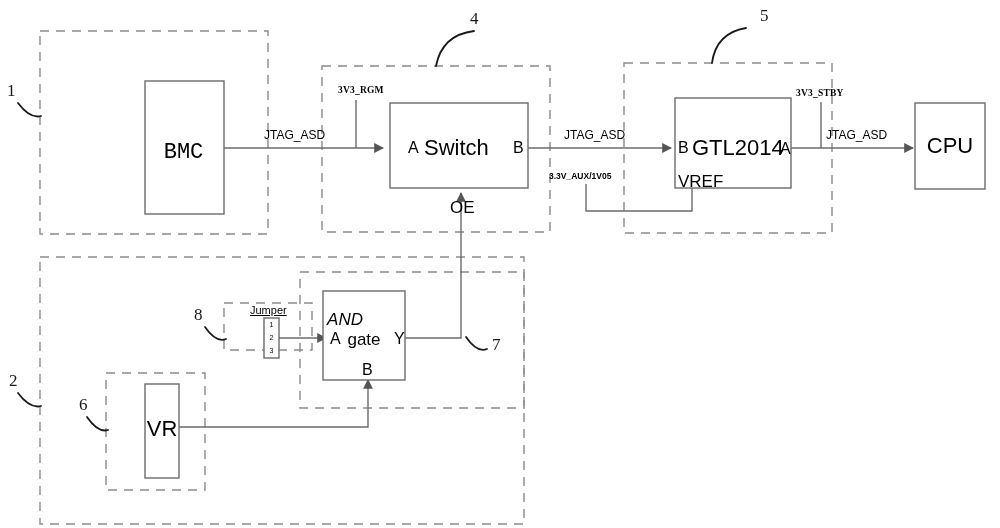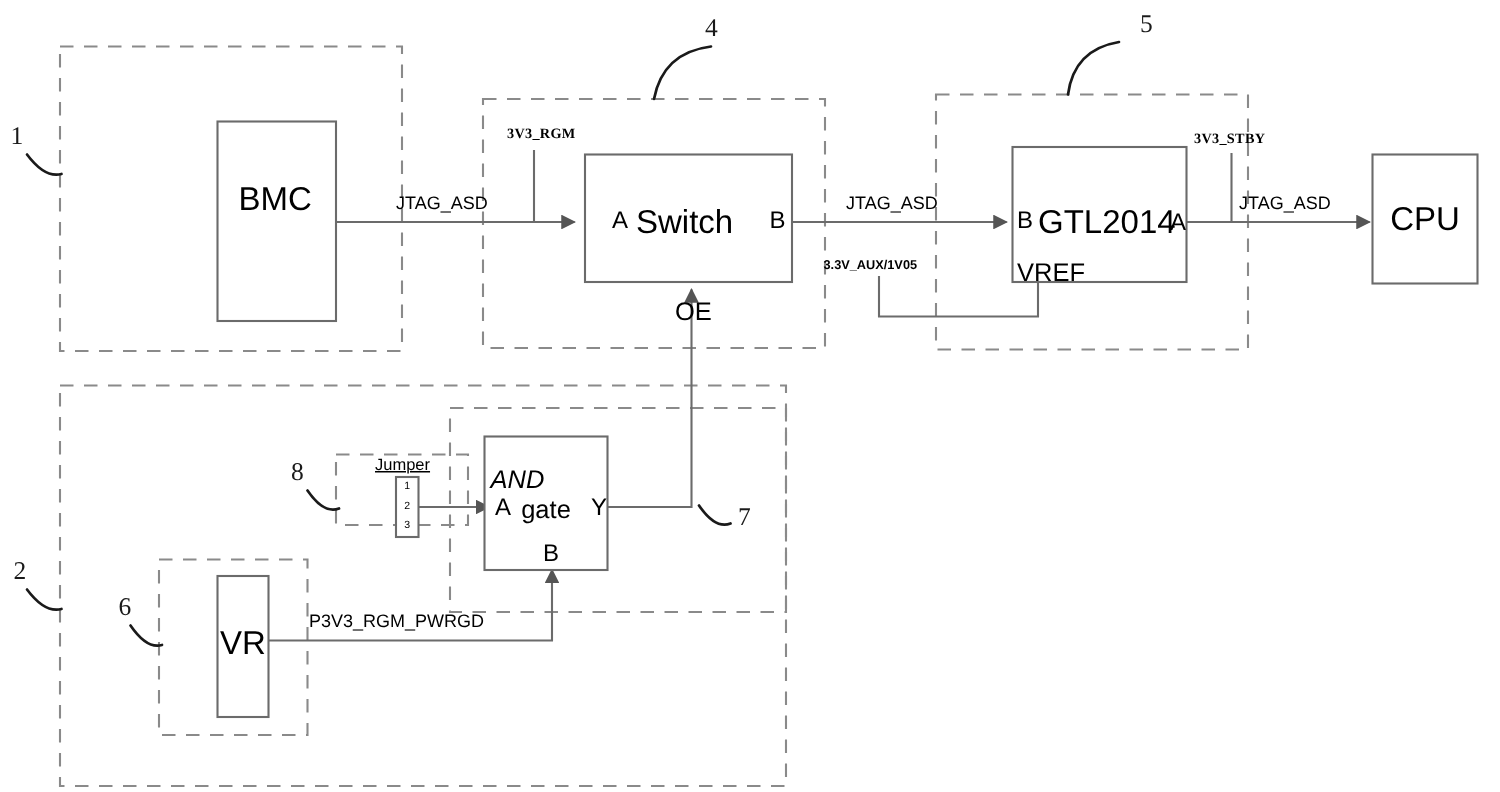--- a/index.html
+++ b/index.html
@@ -138,21 +138,21 @@
       <rect x="145" y="81" width="79" height="133"></rect>
       <rect x="390" y="103" width="138" height="85"></rect>
       <rect x="675" y="98" width="116" height="90"></rect>
       <rect x="915" y="103" width="70" height="86"></rect>
       <rect x="323" y="291" width="82" height="89"></rect>
       <rect x="145" y="384" width="34" height="94"></rect>
       <rect x="264" y="318" width="15" height="40"></rect>
     </g>
   </svg>
 
-  <div class="txt block-label ctr" style="left:145px; top:122px; width:77px;">BMC</div>
+  <div class="txt block-label ctr" style="left:145px; top:142px; width:77px;font-family:Liberation Mono, monospace;">BMC</div>
 
   <div class="txt block-label" style="left:424px; top:137px;">Switch</div>
   <div class="txt pin-label" style="left:408px; top:140px;">A</div>
   <div class="txt pin-label" style="left:513px; top:140px;">B</div>
   <div class="txt block-label-sm" style="left:450px; top:171px;margin-top:28px;">OE</div>
 
   <div class="txt block-label" style="left:692px; top:137px;">GTL2014</div>
   <div class="txt pin-label" style="left:678px; top:140px;">B</div>
   <div class="txt pin-label" style="left:780px; top:141px;">A</div>
   <div class="txt block-label-sm" style="left:678px; top:173px;">VREF</div>
@@ -168,21 +168,20 @@
   <div class="txt block-label ctr" style="left:141px; top:418px; width:42px;">VR</div>
 
   <div class="txt jumper-title" style="left:250px; top:305px;text-decoration:underline;">Jumper</div>
   <div class="txt jumper-pin" style="left:264px; top:321px; width:15px;">1</div>
   <div class="txt jumper-pin" style="left:264px; top:334px; width:15px;">2</div>
   <div class="txt jumper-pin" style="left:264px; top:347px; width:15px;">3</div>
 
   <div class="txt net-label" style="left:264px; top:129px;">JTAG_ASD</div>
   <div class="txt net-label" style="left:564px; top:129px;">JTAG_ASD</div>
   <div class="txt net-label" style="left:826px; top:129px;">JTAG_ASD</div>
-  <div class="txt net-label" style="left:206px; top:408px;">P3V3_RGM_PWRGD</div>
 
   <div class="txt rail-label" style="left:338px; top:86px;text-align:center;">3V3_RGM</div>
   <div class="txt rail-label-2" style="left:549px; top:172px;">3.3V_AUX/1V05</div>
   <div class="txt rail-label" style="left:796px; top:89px;">3V3_STBY</div>
 
   <div class="txt callout-num" style="left:7px; top:82px;">1</div>
   <div class="txt callout-num" style="left:9px; top:372px;">2</div>
   <div class="txt callout-num" style="left:470px; top:10px;">4</div>
   <div class="txt callout-num" style="left:760px; top:7px;">5</div>
   <div class="txt callout-num" style="left:79px; top:396px;">6</div>

